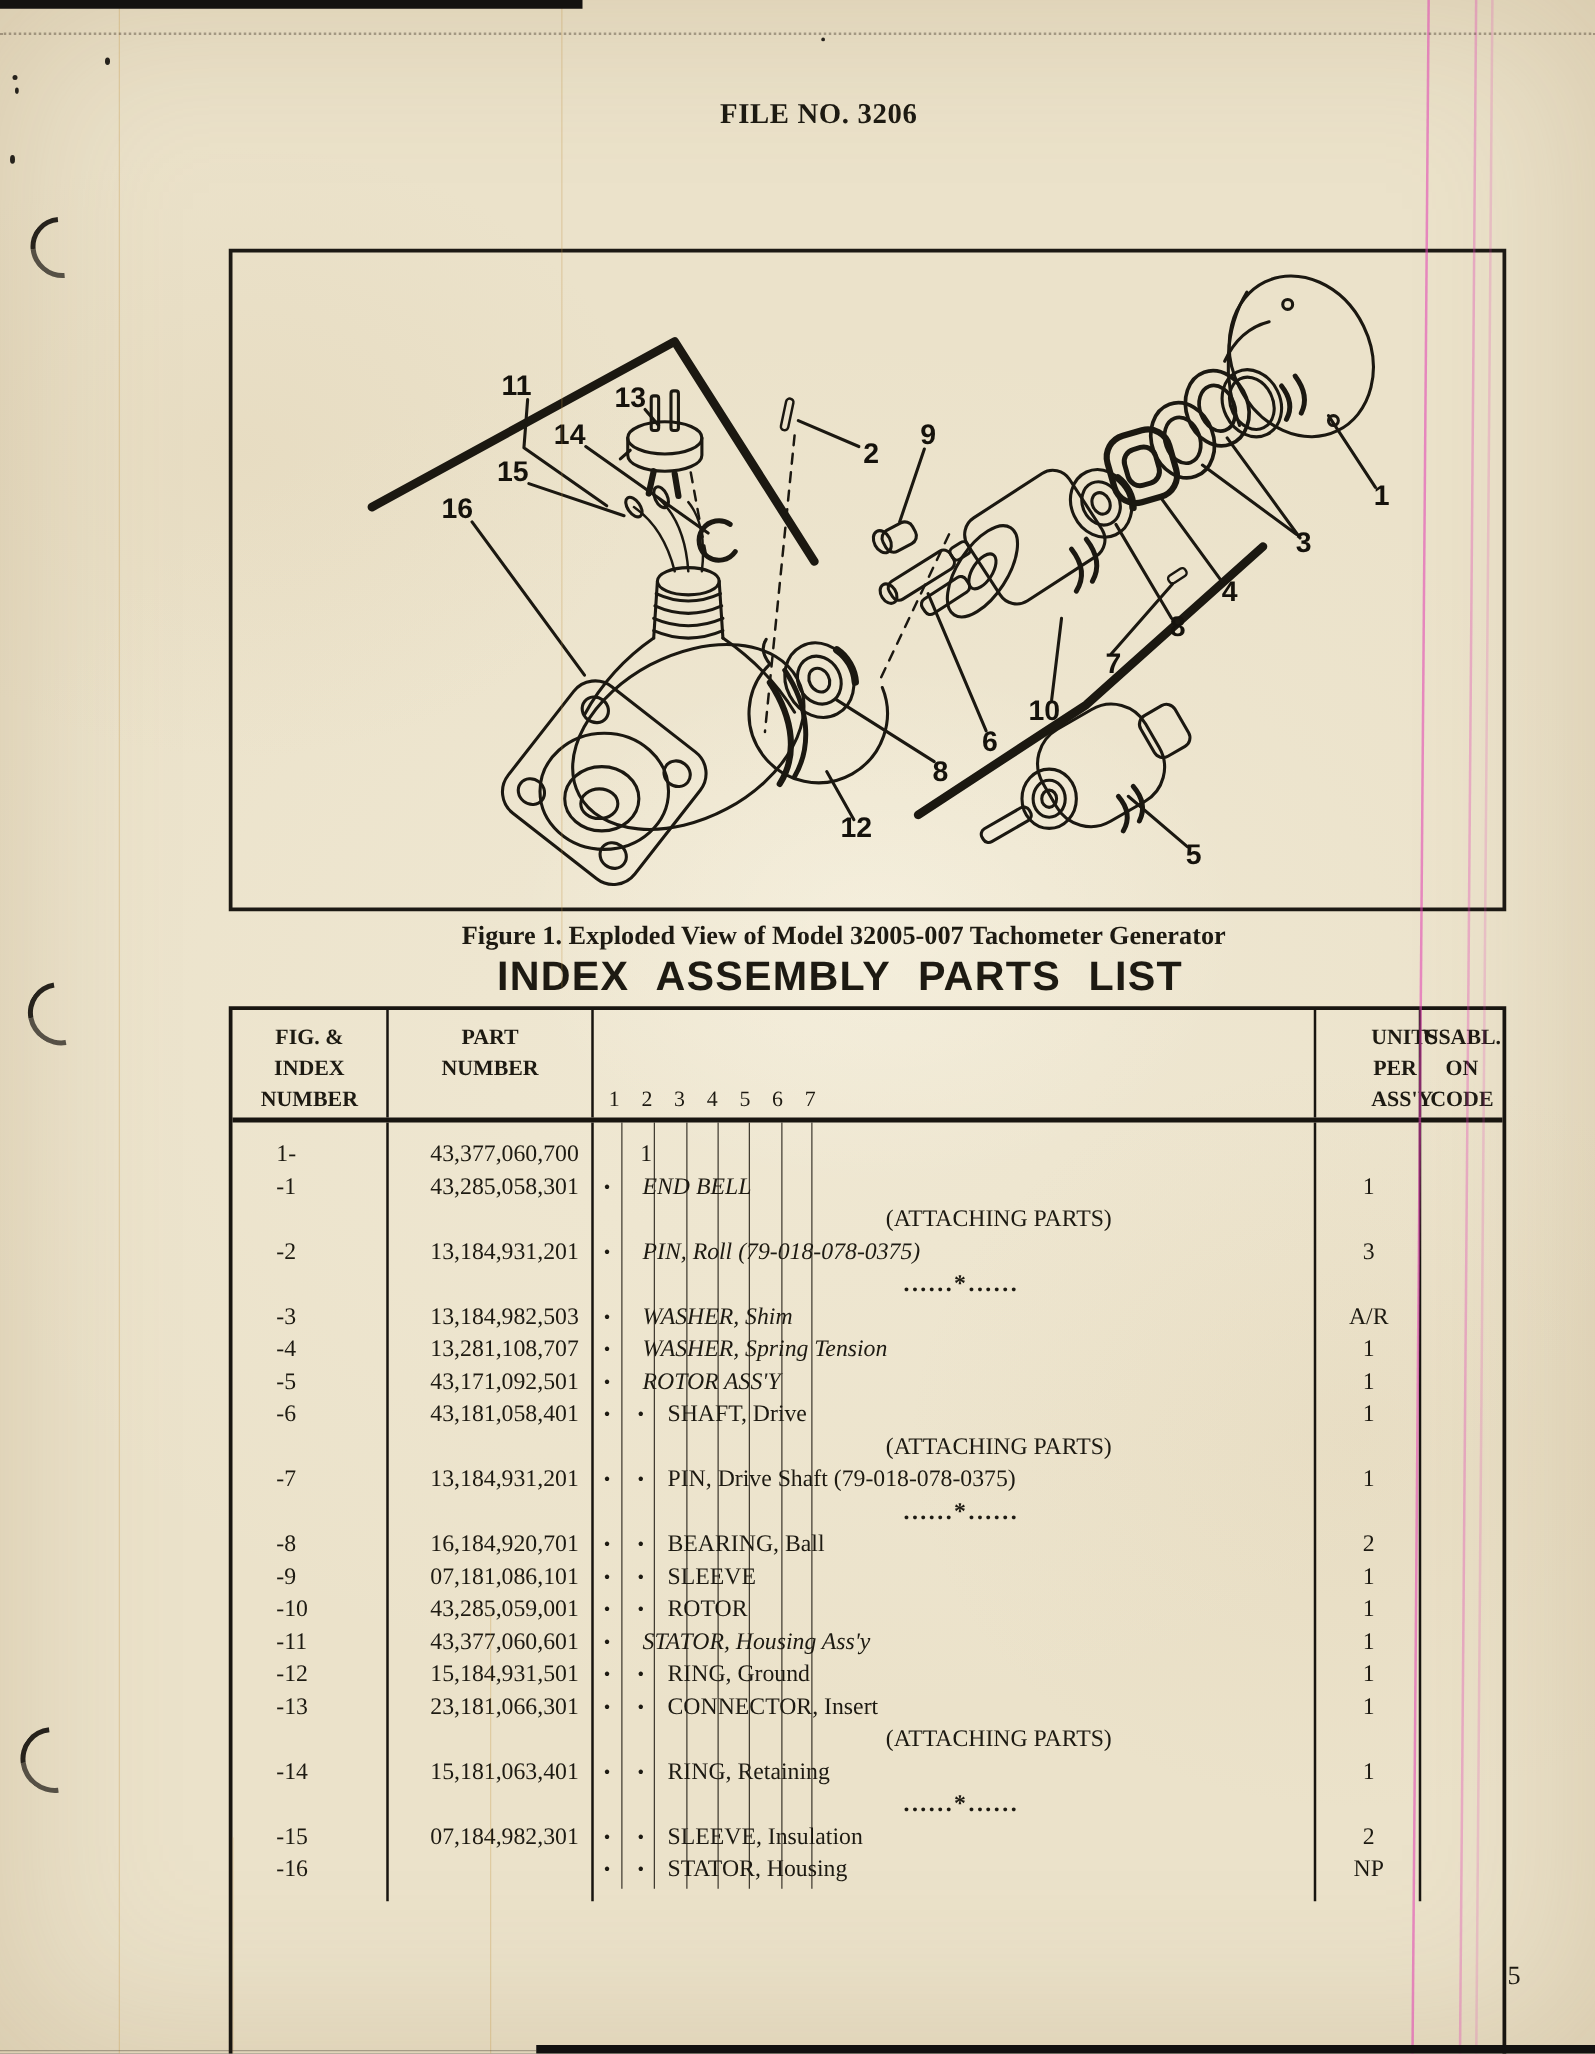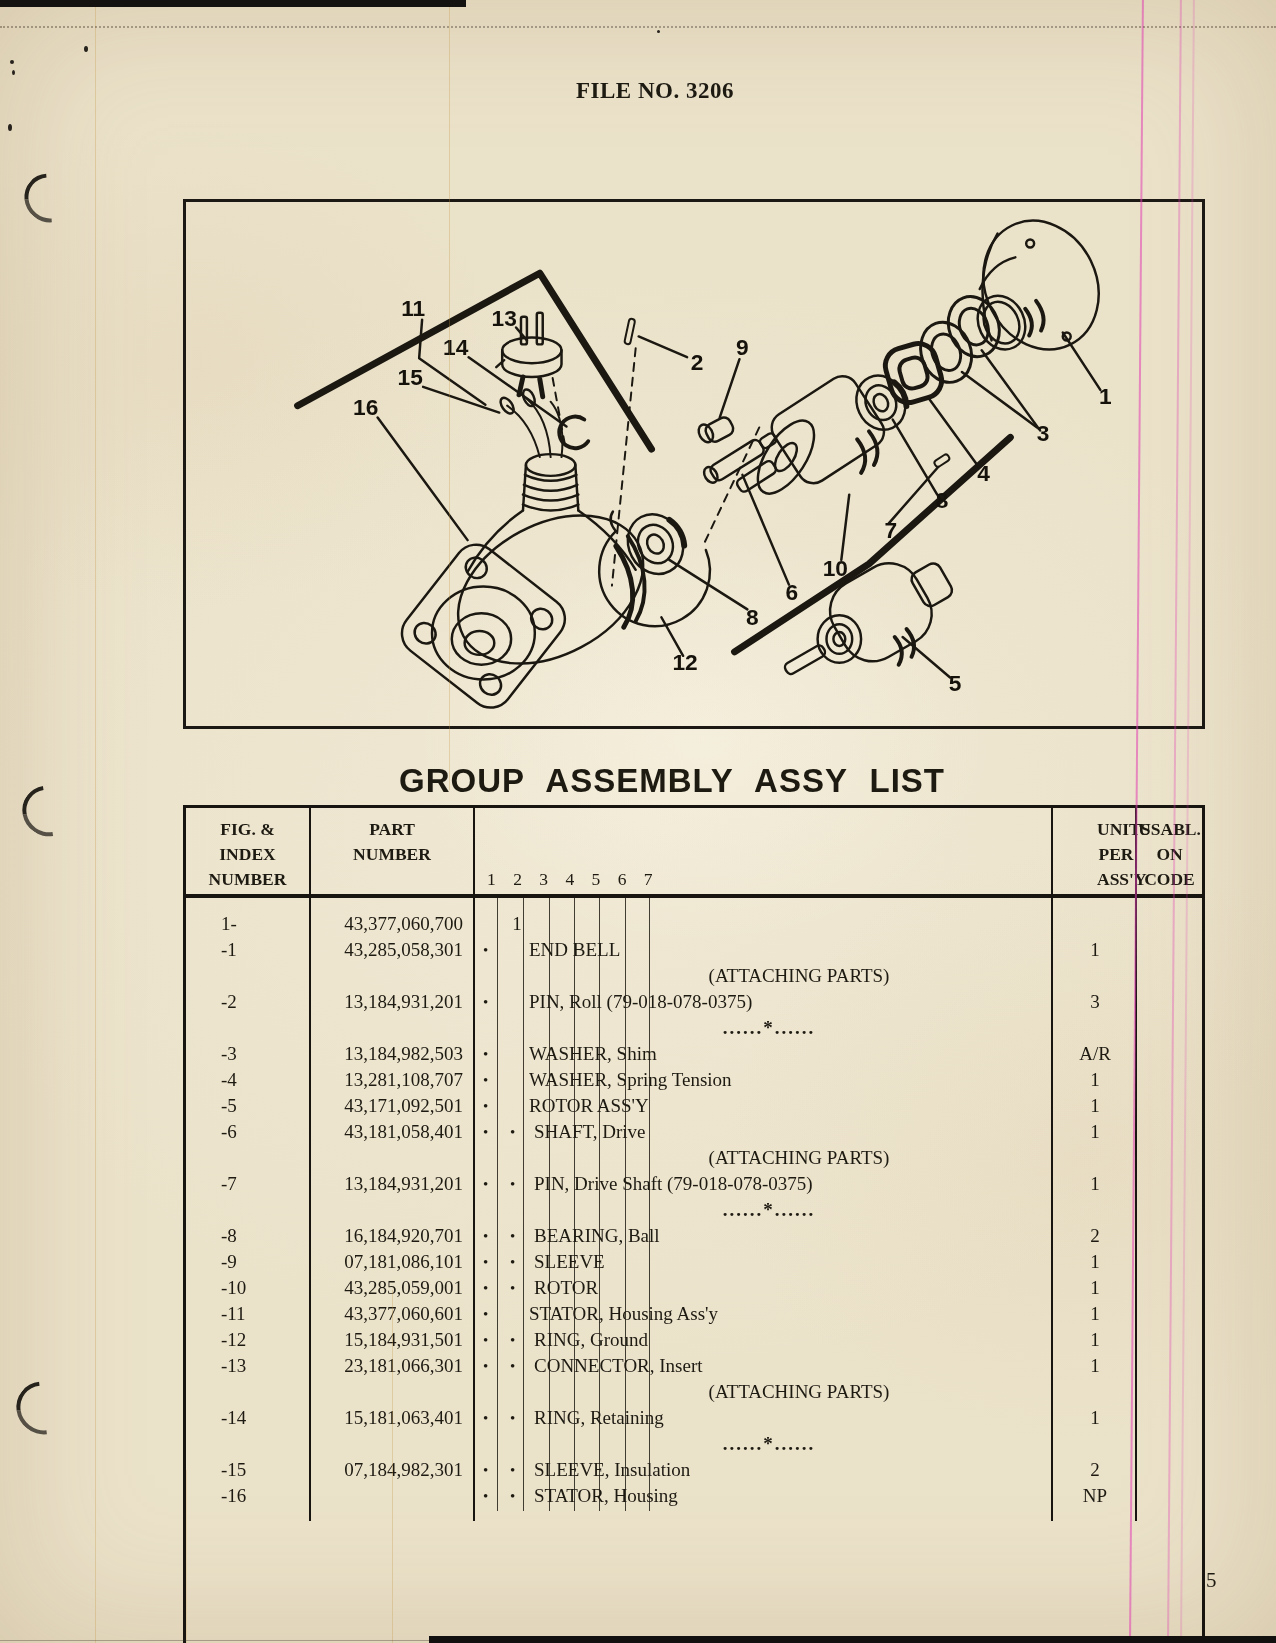--- a/index.html
+++ b/index.html
@@ -58,21 +58,21 @@
   .c1{width:125px;padding-left:35px;}
   .c2{width:164px;text-align:right;padding-right:12px;}
   .c3{width:578px;position:relative;}
   .c4{width:84px;text-align:center;}
   .c5{width:65px;text-align:center;}
   .rule-col{position:absolute;top:0;bottom:0;width:2px;background:#181510;z-index:0;}
   .dot{position:absolute;top:0;font-size:15px;}
   .d1{left:8px;}
   .d2{left:35px;}
   .desc.ind0{padding-left:12px;display:inline-block;}
-  .desc.ind1{padding-left:54px;display:inline-block;}
+  .desc.ind1{padding-left:39px;display:inline-block;font-style:italic;}
   .desc.ind2{padding-left:59px;display:inline-block;}
   .note-text{display:block;text-align:center;padding-left:70px;}
   .sep-text{display:block;text-align:center;padding-left:10px;font-weight:bold;letter-spacing:2px;}
   .page-num{position:absolute;left:1206px;top:1568px;font-size:21px;z-index:4;}
   
   .figure-frame svg *{vector-effect:none;}
   .ln{stroke:#1b1811;fill:none;stroke-linecap:round;stroke-linejoin:round;}
   .callout{font-family:"Liberation Sans","DejaVu Sans",sans-serif;font-weight:bold;font-size:23px;fill:#15120c;text-anchor:middle;}
 </style>
 </head>
@@ -281,21 +281,22 @@
         <text x="654" y="378" class="callout">10</text>
         <text x="227" y="115" class="callout">11</text>
         <text x="502" y="473" class="callout">12</text>
         <text x="319" y="125" class="callout">13</text>
         <text x="270" y="155" class="callout">14</text>
         <text x="224" y="185" class="callout">15</text>
         <text x="179" y="215" class="callout">16</text>
       </svg>
   </div>
 
-  <div class="list-title">GROUP ASSEMBLY ASSY LIST</div>
+  <div class="fig-caption">Figure 1. Exploded View of Model 32005-007 Tachometer Generator</div>
+  <div class="list-title">INDEX ASSEMBLY PARTS LIST</div>
 
   <div class="ptable">
     <div class="thead">
       <div class="hc hc1">
         <span class="hline">FIG. &amp;</span>
         <span class="hline">INDEX</span>
         <span class="hline">NUMBER</span>
       </div>
       <div class="hc hc2">
         <span class="hline"></span>

